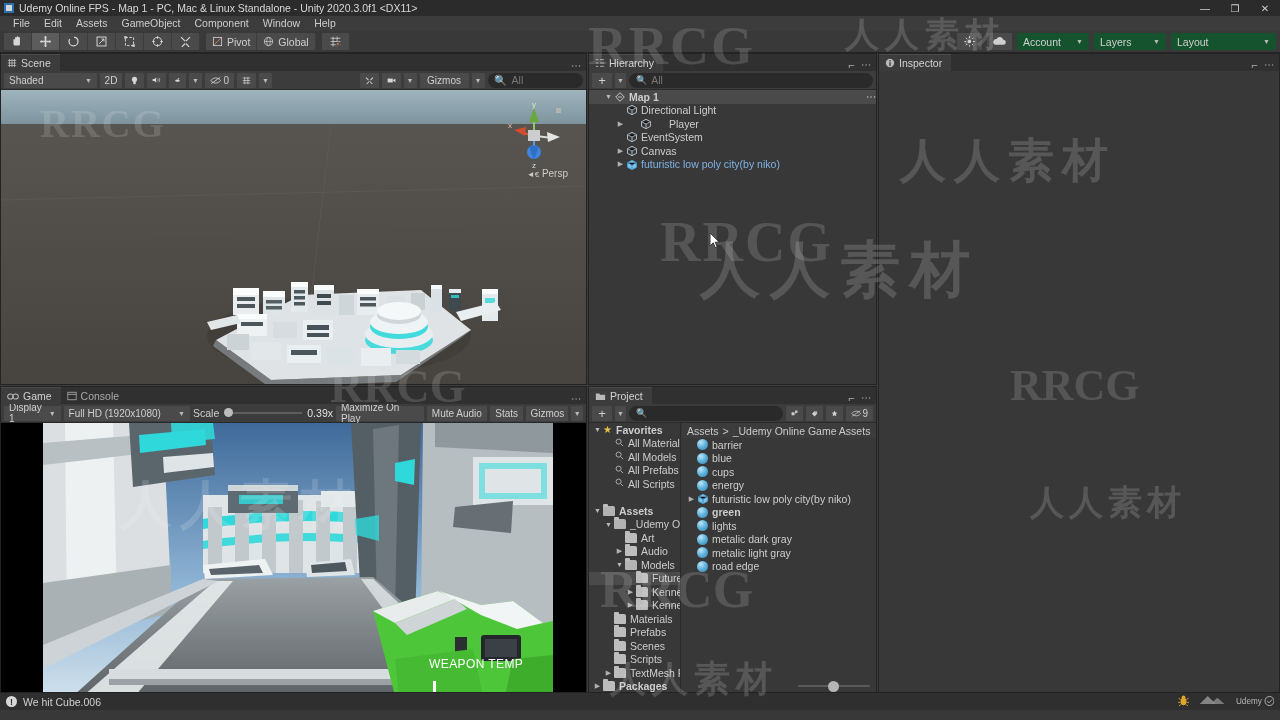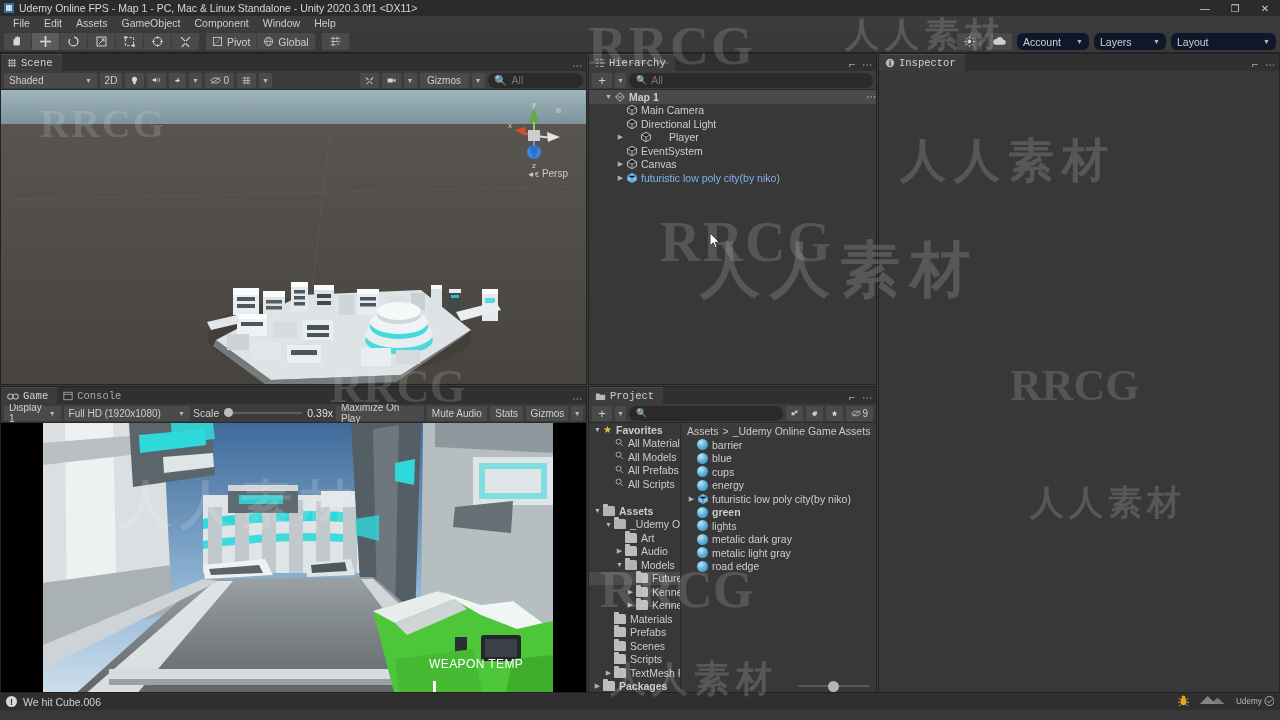--- a/index.html
+++ b/index.html
@@ -26,28 +26,28 @@
   .tgroup { display:flex; align-items:center; background:#3c3c3c; border-radius:2px; margin-right:6px; }
   .tbtn { width:27px; height:17px; display:flex; align-items:center; justify-content:center;
      background:#4a4a4a; margin-right:1px; border-radius:1px; color:#c8c8c8; }
   .tbtn.sel { background:#5c5c5c; }
   .tbtn svg { display:block; }
   .pivotbtn { height:17px; background:#4a4a4a; display:flex; align-items:center; padding:0 6px; gap:4px;
      margin-right:1px; border-radius:1px; font-size:10.5px; color:#d0d0d0; }
   .rtools { margin-left:auto; display:flex; align-items:center; gap:5px; }
   .ibtn { width:25px; height:17px; background:#4a4a4a; display:flex; align-items:center;
      justify-content:center; border-radius:1px; }
-  .dropbtn { height:17px; background:#0f172a; border-radius:6px; display:flex; align-items:center;
+  .dropbtn { height:17px; background:#14532d; border-radius:1px; display:flex; align-items:center;
      padding:0 6px; font-size:10.5px; color:#cfcfcf; }
   .dropbtn .caret { margin-left:auto; padding-left:10px; }
   .caret { font-size:7px; color:#b9b9b9; }
 
   
   .panel { position:absolute; background:#383838; border:1px solid #232323; }
-  .tabrow { height:17px; background:#303030; display:flex; align-items:flex-end; position:relative;font-family:Liberation Mono, monospace; }
+  .tabrow { height:17px; background:#303030; display:flex; align-items:flex-end; position:relative; }
   .tab { height:17px; background:#3c3c3c; display:flex; align-items:center; gap:4px; padding:0 9px 0 6px;
      font-size:10.5px; color:#d2d2d2; border-top:1px solid #4a4a4a; }
   .tab.inactive { background:#303030; color:#a8a8a8; border-top:1px solid transparent; }
   .tabrow .right { margin-left:auto; display:flex; align-items:center; gap:7px; padding-right:5px; color:#b0b0b0; }
   .kebab { letter-spacing:0; font-size:10px; line-height:9px; writing-mode:vertical-rl; }
 
   .subbar { height:19px; background:#3c3c3c; display:flex; align-items:center; gap:3px; padding:0 3px;
      border-bottom:1px solid #2a2a2a; }
   .sbtn { height:15px; background:#4a4a4a; display:flex; align-items:center; justify-content:center;
      padding:0 5px; border-radius:1px; font-size:10px; color:#cfcfcf; }
@@ -491,28 +491,20 @@
     </div>
     <div class="tree" id="hierarchy-tree">
         <div class="row sel" style="padding-left: 14px;">
           <span class="arrow open">▼</span>
           <span class="go-icon"><svg width="12" height="12" viewBox="0 0 14 14">
               <path d="M2 7L7 2l5 5-5 5z" fill="none" stroke="#cfcfcf" stroke-width="1.1"></path>
               <path d="M4.5 7h5" stroke="#cfcfcf" stroke-width="1"></path>
             </svg></span>
           <span style="font-weight: bold;">Map 1</span>
           <span class="kebab" style="margin-left: auto;">⋮</span>
-        </div>
-        <div class="row" style="padding-left: 26px;">
-          <span class="arrow"></span>
-          <span class="go-icon"><svg width="12" height="12" viewBox="0 0 14 14">
-              <path d="M7 1.5L12.2 4.3v5.4L7 12.5 1.8 9.7V4.3z" fill="none" stroke="#b8c4cc" stroke-width="1.1"></path>
-              <path d="M1.8 4.3L7 7l5.2-2.7M7 7v5.5" stroke="#b8c4cc" stroke-width="1"></path>
-            </svg></span>
-          <span>Main Camera</span>
         </div>
         <div class="row" style="padding-left: 26px;">
           <span class="arrow"></span>
           <span class="go-icon"><svg width="12" height="12" viewBox="0 0 14 14">
               <path d="M7 1.5L12.2 4.3v5.4L7 12.5 1.8 9.7V4.3z" fill="none" stroke="#b8c4cc" stroke-width="1.1"></path>
               <path d="M1.8 4.3L7 7l5.2-2.7M7 7v5.5" stroke="#b8c4cc" stroke-width="1"></path>
             </svg></span>
           <span>Directional Light</span>
         </div>
         <div class="row" style="padding-left: 26px; gap: 14px;">

